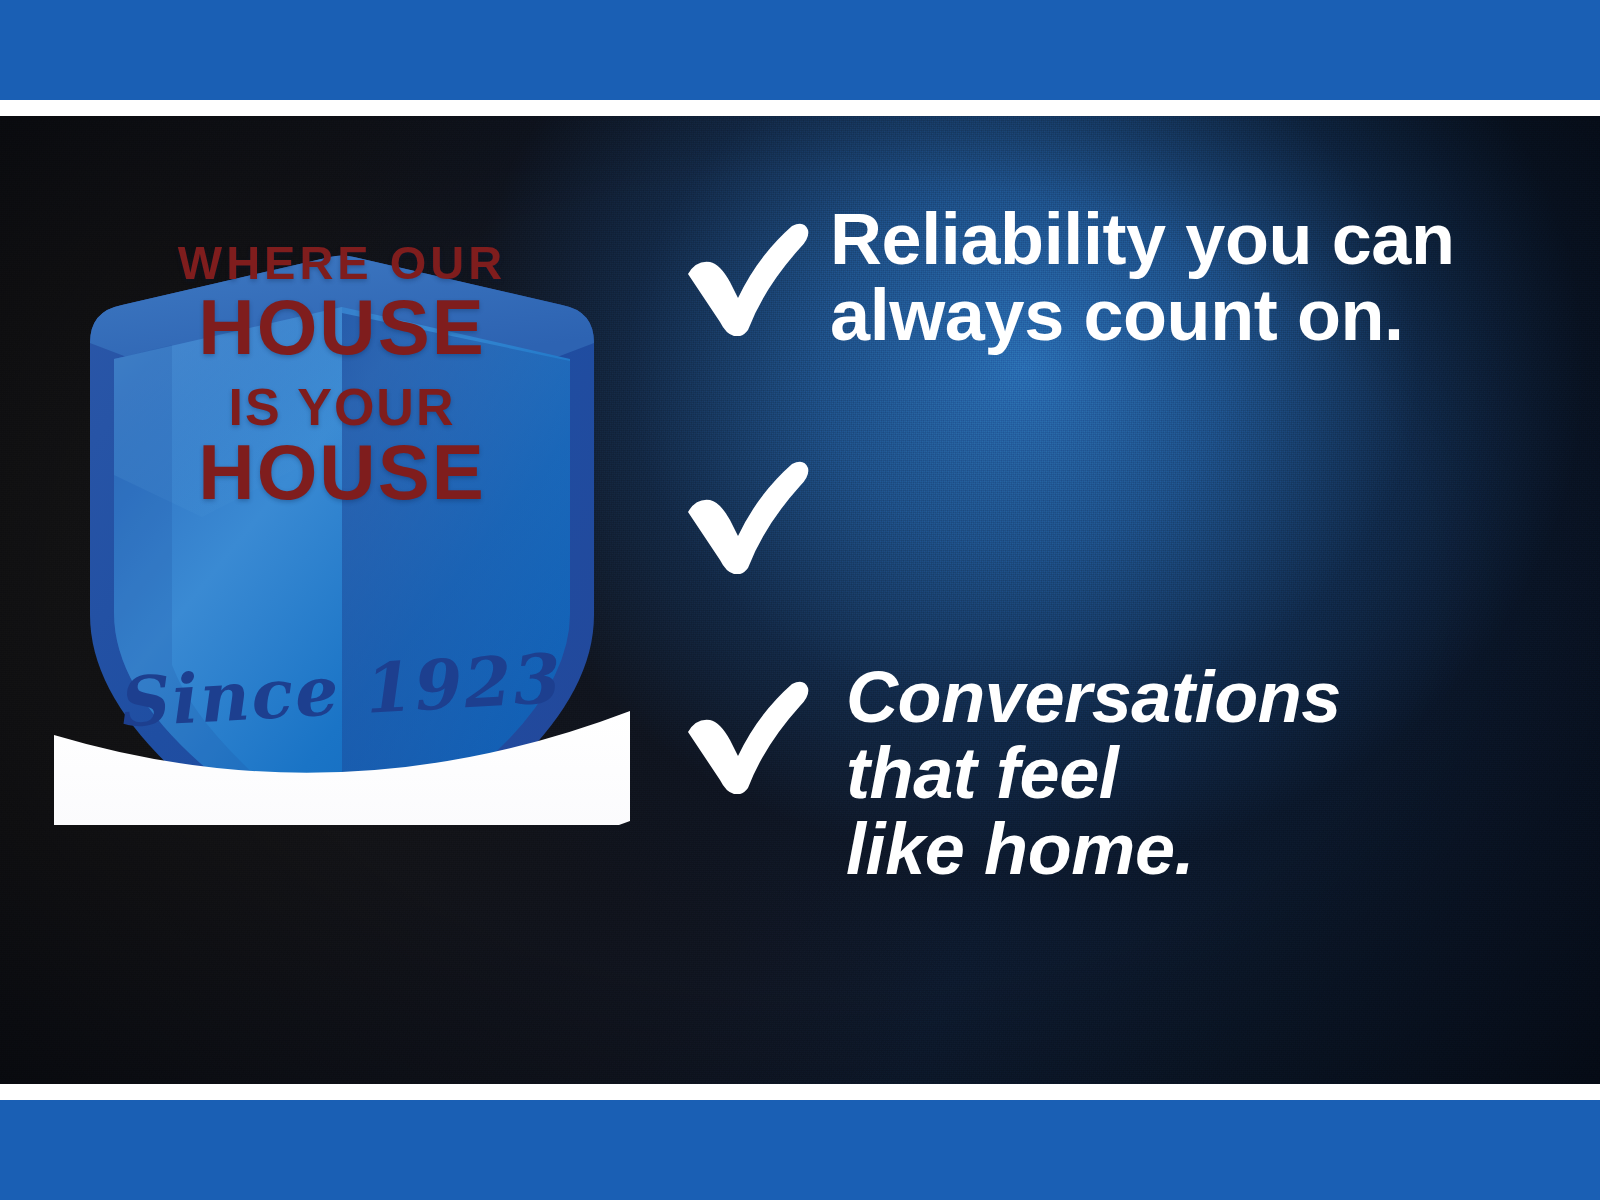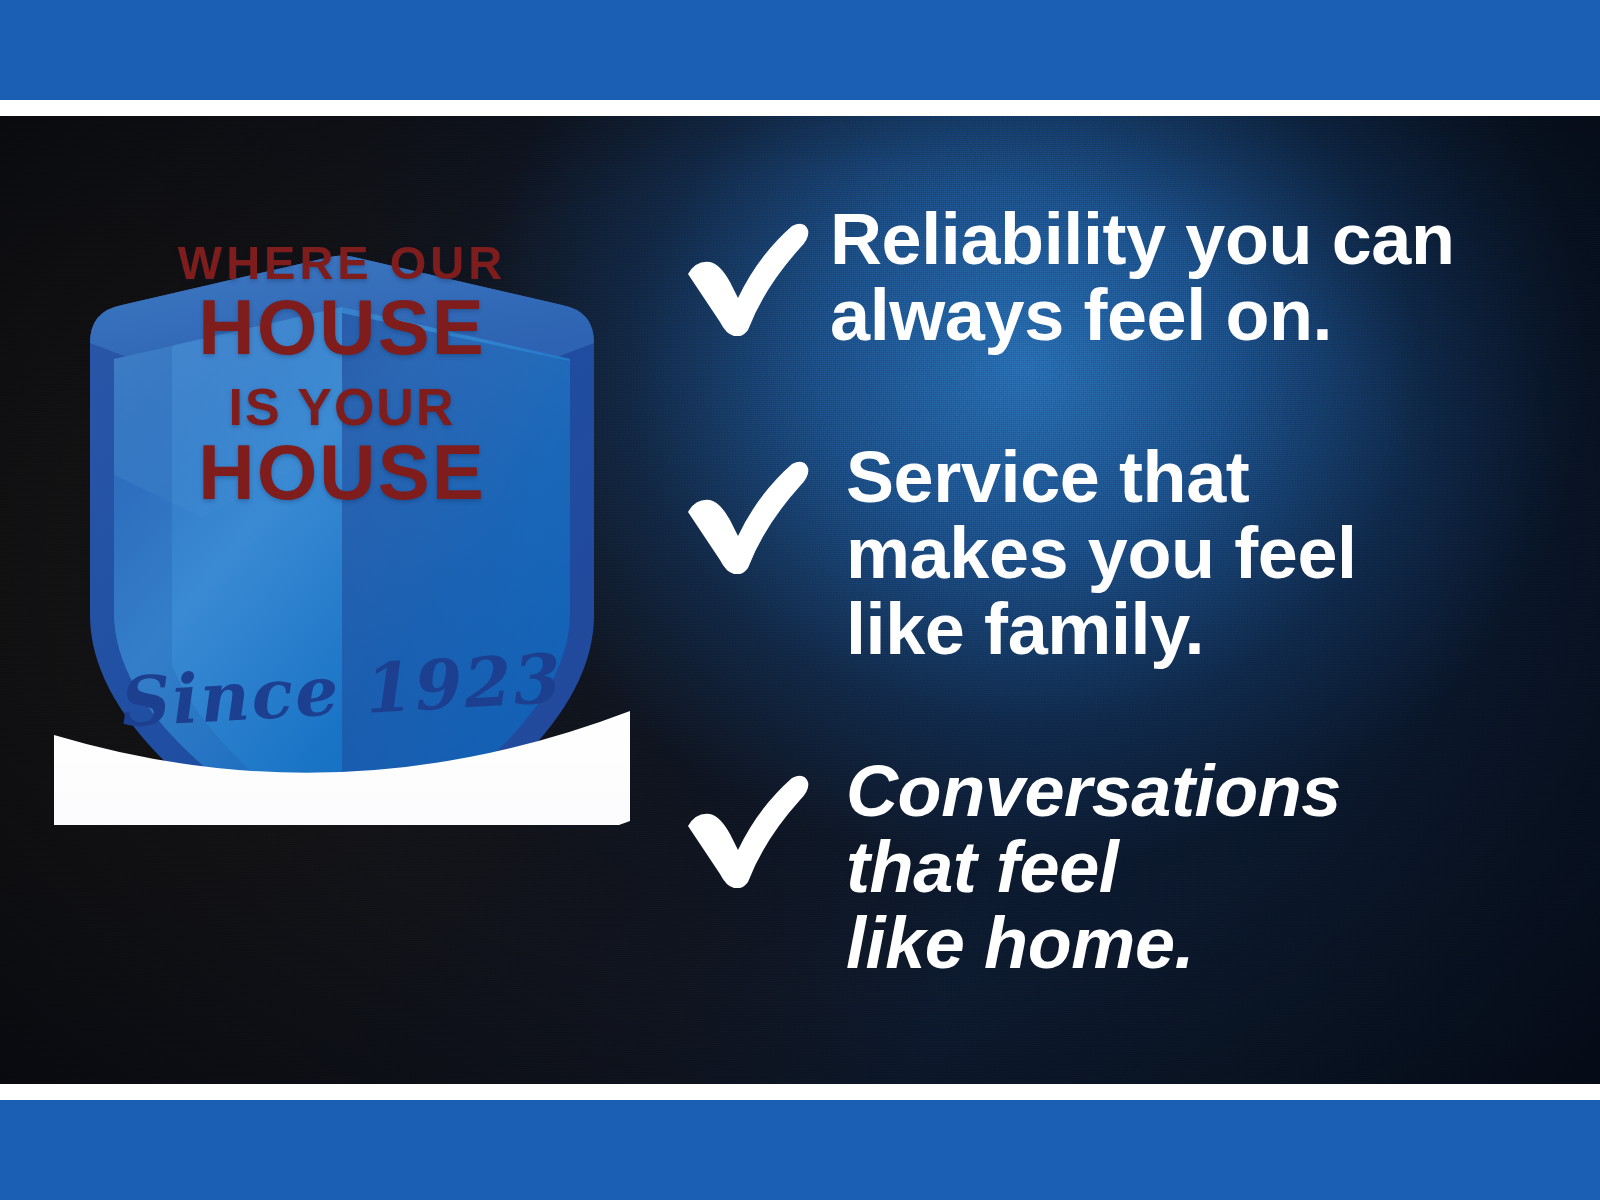--- a/index.html
+++ b/index.html
@@ -265,32 +265,29 @@
 
   <div id="benefits">
 
     <div class="benefit-row" id="benefit-row-1">
       <svg class="check-icon" viewBox="0 0 140 120">
         <path d="M 16 58 Q 24 44 38 46 Q 48 48 58 66 L 66 82
                  Q 86 40 120 10 Q 132 4 136 14 Q 138 22 128 32
                  Q 92 72 76 114 Q 70 122 62 120 Q 54 118 48 106 Z" fill="#ffffff"></path>
       </svg>
       <div class="benefit-text">Reliability you can
-always feel on.</div>
+always count on.</div>
     </div>
 
     <div class="benefit-row" id="benefit-row-2">
       <svg class="check-icon" viewBox="0 0 140 120">
         <path d="M 16 58 Q 24 44 38 46 Q 48 48 58 66 L 66 82
                  Q 86 40 120 10 Q 132 4 136 14 Q 138 22 128 32
                  Q 92 72 76 114 Q 70 122 62 120 Q 54 118 48 106 Z" fill="#ffffff"></path>
       </svg>
-      <div class="benefit-text">Service that
-makes you feel
-like family.</div>
     </div>
 
     <div class="benefit-row" id="benefit-row-3">
       <svg class="check-icon" viewBox="0 0 140 120">
         <path d="M 16 58 Q 24 44 38 46 Q 48 48 58 66 L 66 82
                  Q 86 40 120 10 Q 132 4 136 14 Q 138 22 128 32
                  Q 92 72 76 114 Q 70 122 62 120 Q 54 118 48 106 Z" fill="#ffffff"></path>
       </svg>
       <div class="benefit-text">Conversations
 that feel

